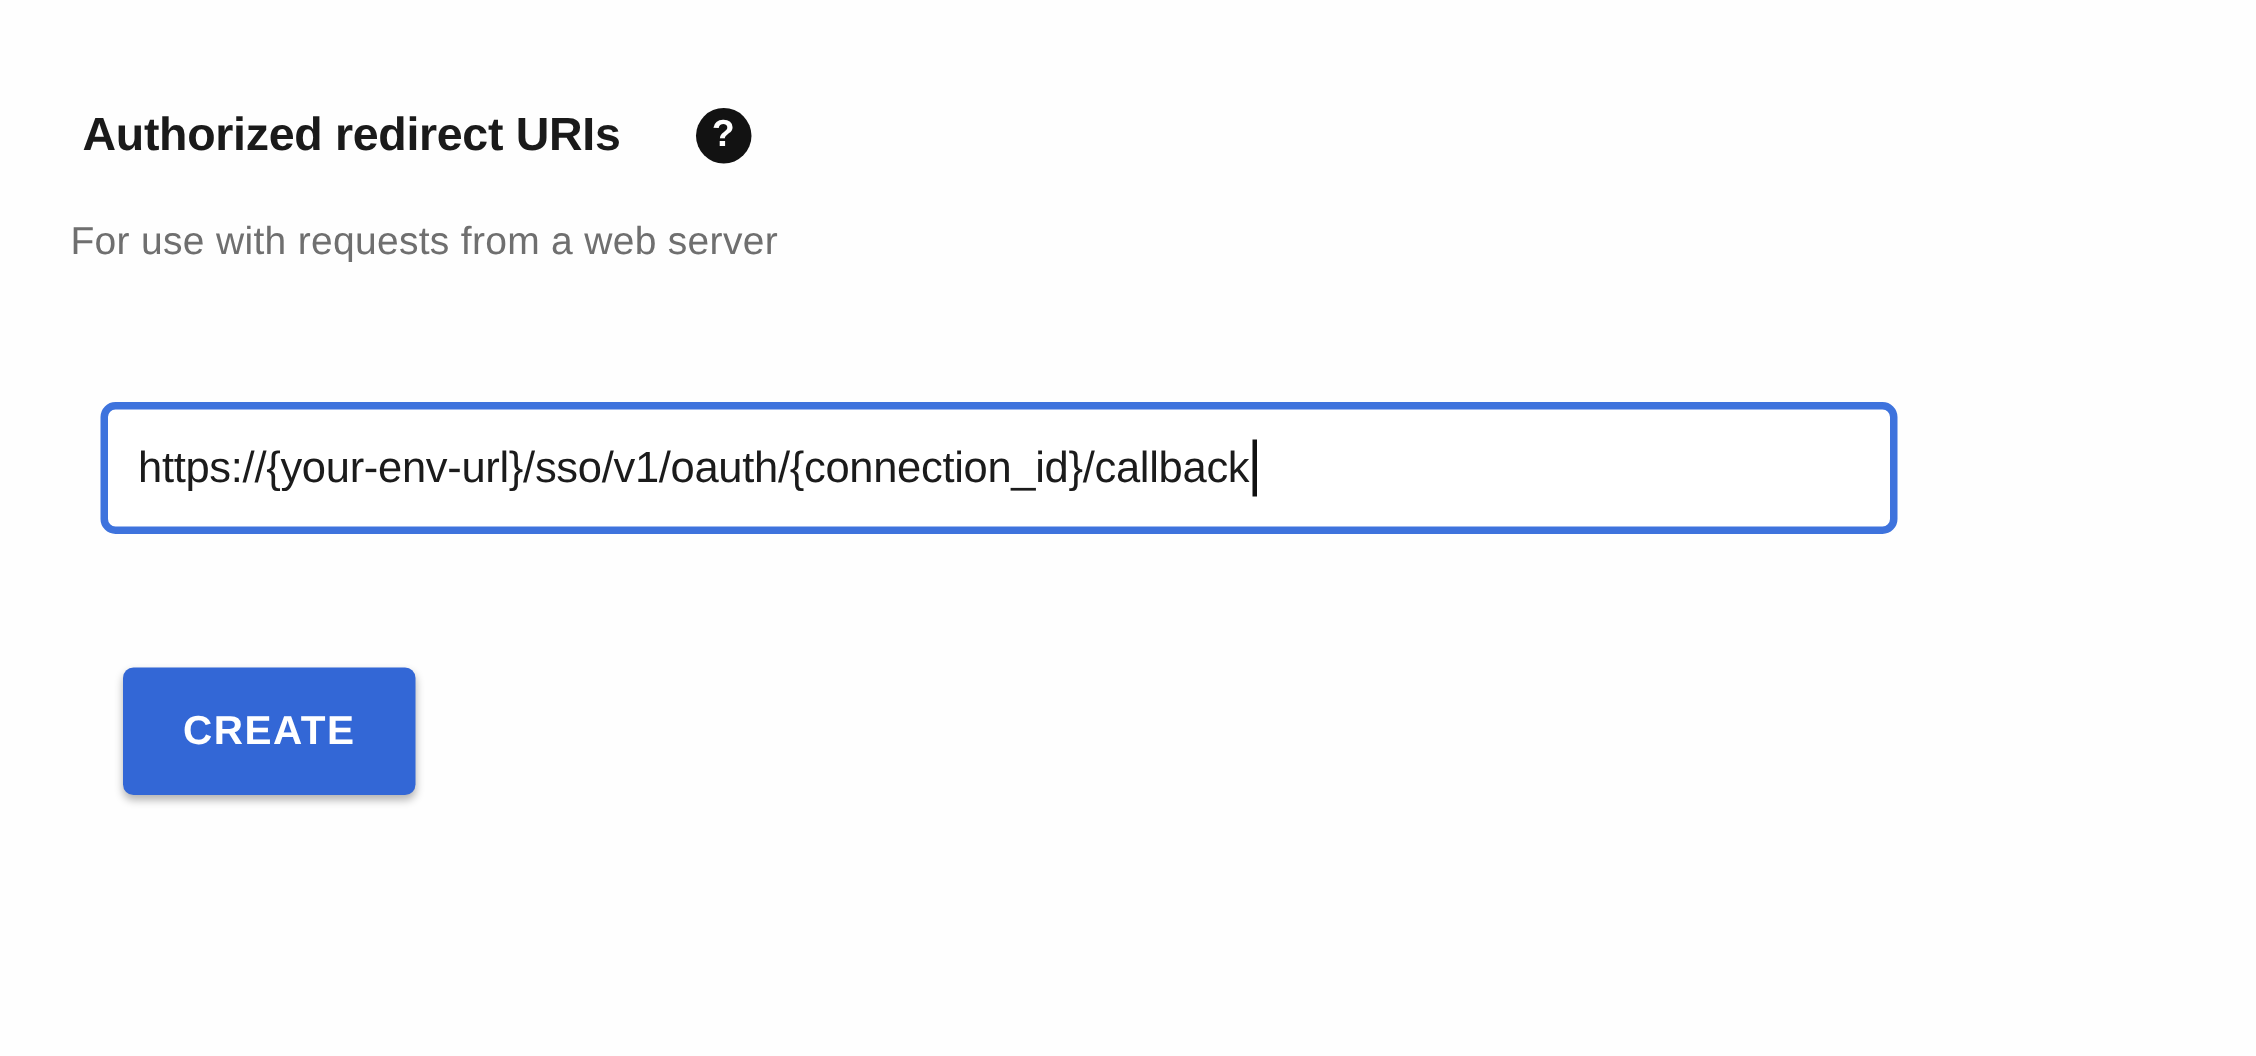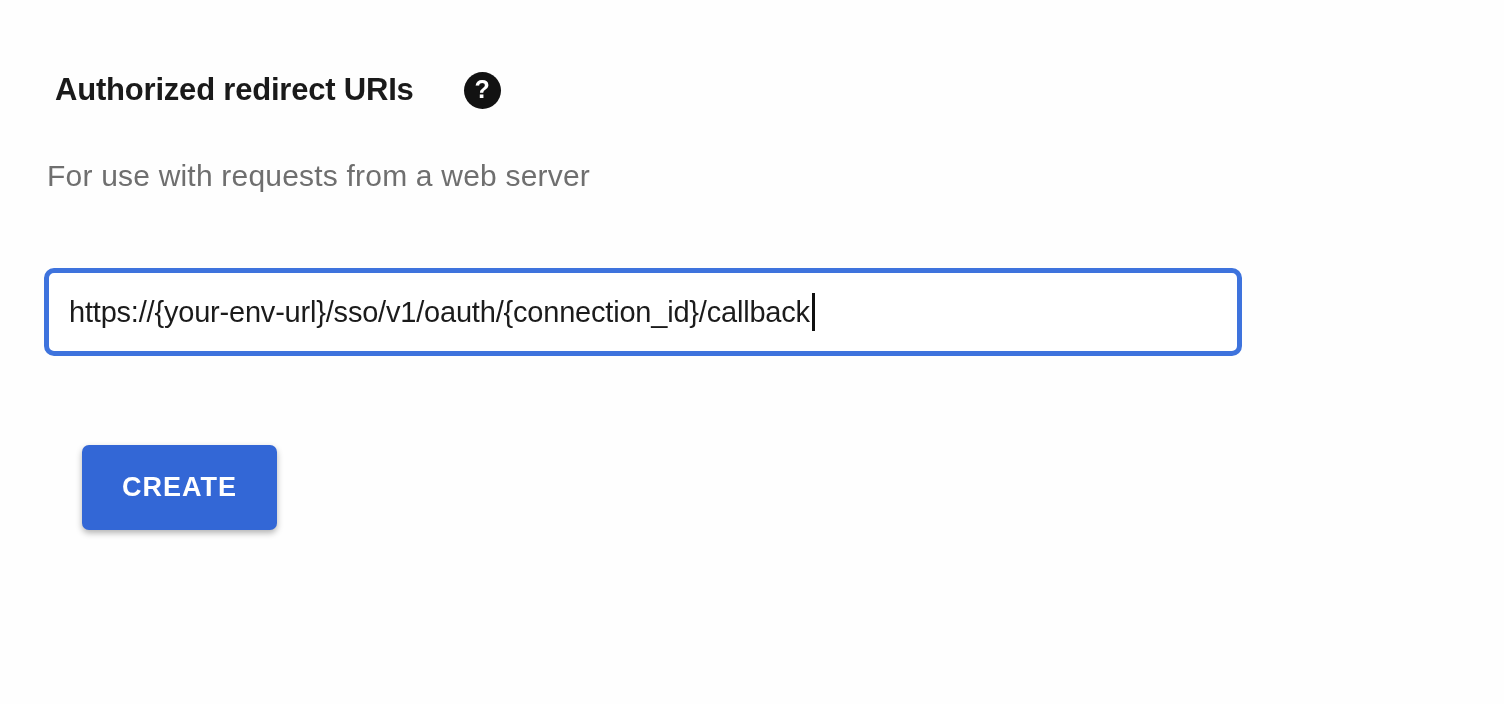--- a/index.html
+++ b/index.html
@@ -27,27 +27,27 @@
     letter-spacing:-0.2px;line-height:40px;
   }
   .help-icon{
     width:37px;height:37px;border-radius:50%;
     background:#121212;color:#ffffff;
     display:flex;align-items:center;justify-content:center;
     font-size:25px;font-weight:700;line-height:1;
     cursor:pointer;user-select:none;padding-bottom:2px;
   }
   .form-desc{
-    position:absolute;left:47px;top:159px;
-    font-size:30px;font-weight:400;color:var(--desc-text);
+    position:absolute;left:47px;top:145px;
+    font-size:26px;font-weight:400;color:var(--desc-text);
     letter-spacing:0.2px;
   }
 
   .uri-input{
-    position:absolute;left:44px;top:268px;
+    position:absolute;left:67px;top:268px;
     width:1198px;height:88px;
     background:#ffffff;
     border:5px solid var(--input-border);
     border-radius:10px;
     display:flex;align-items:center;
     padding:0 20px;
     cursor:text;
   }
   .uri-text{
     font-size:29px;color:#1b1b1b;letter-spacing:-0.2px;

